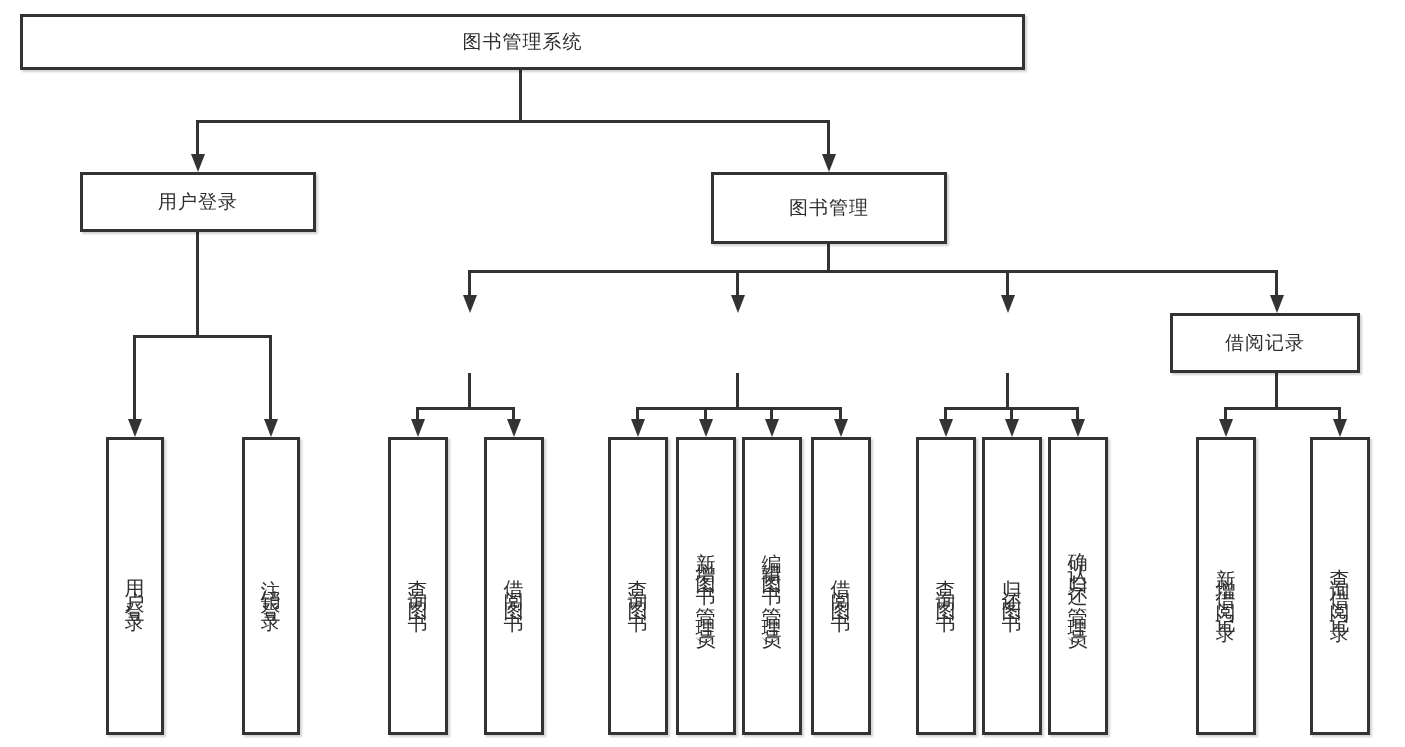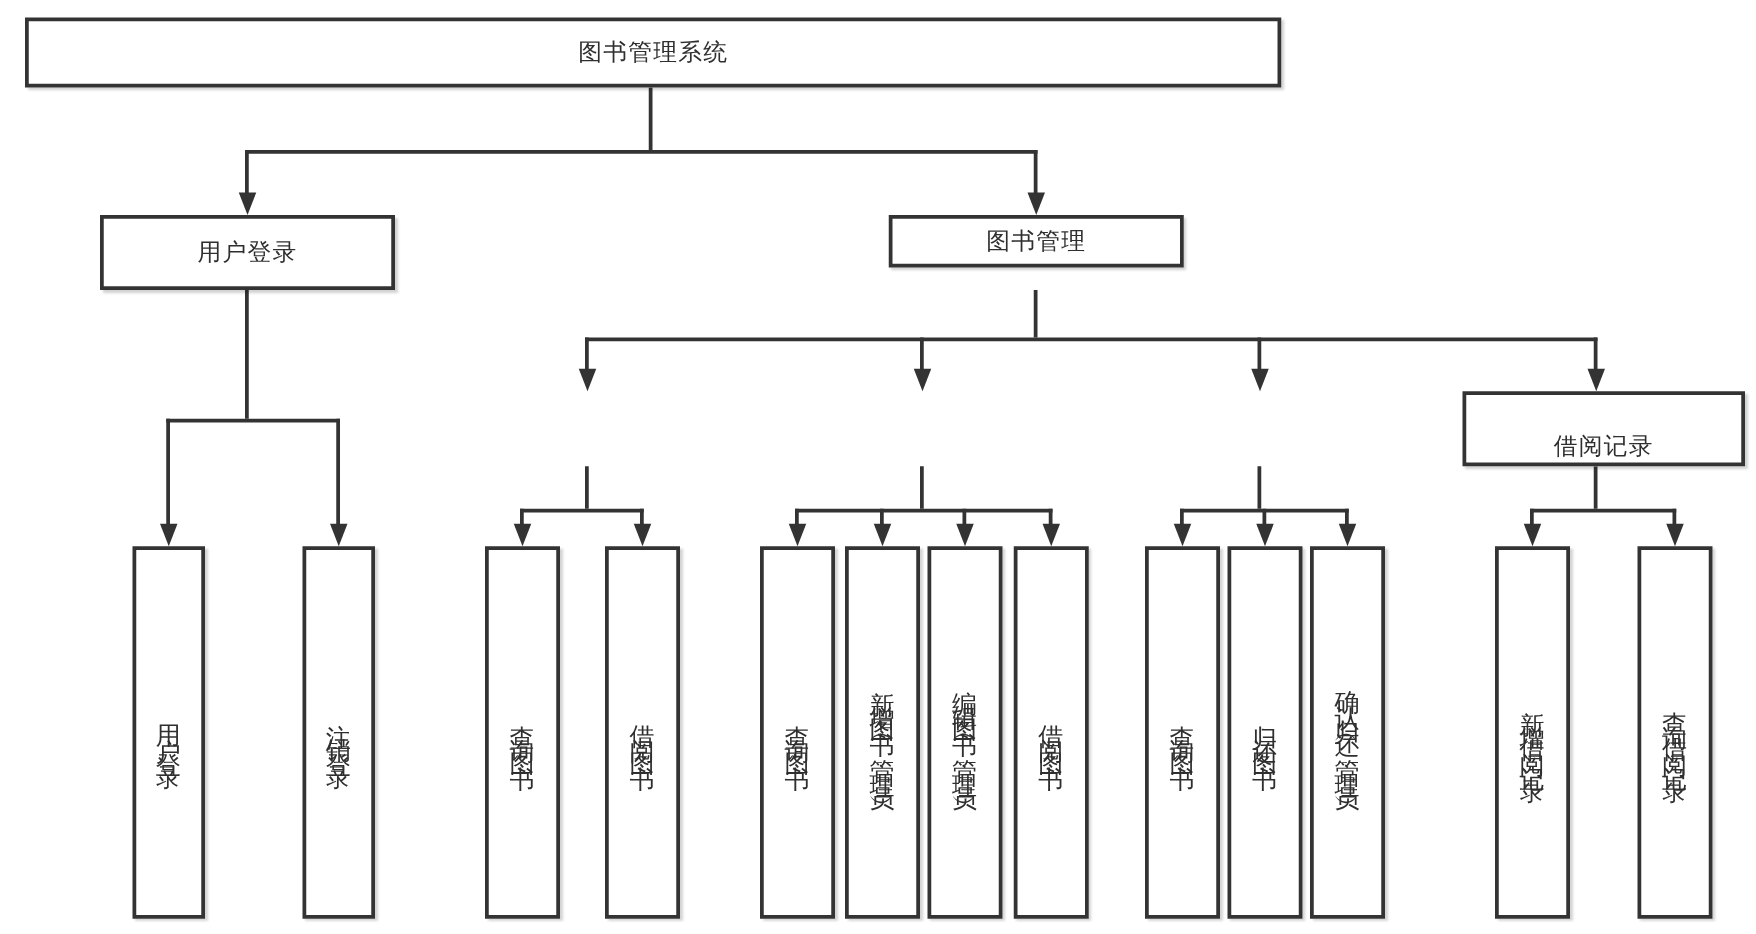--- a/index.html
+++ b/index.html
@@ -99,25 +99,25 @@
   <div class="ar" style="left:1219px;top:419px;"></div>
   <div class="ar" style="left:1333px;top:419px;"></div>
 
   <div class="box" style="left:20px;top:14px;width:1005px;height:56px;">
     <span class="hlabel">图书管理系统</span>
   </div>
 
   <div class="box" style="left:80px;top:172px;width:236px;height:60px;">
     <span class="hlabel">用户登录</span>
   </div>
-  <div class="box" style="left:711px;top:172px;width:236px;height:42px;">
+  <div class="box" style="left:711px;top:172px;width:236px;height:72px;">
     <span class="hlabel">图书管理</span>
   </div>
 
-  <div class="box" style="left:1170px;top:313px;width:226px;height:60px;align-items:flex-end;">
+  <div class="box" style="left:1170px;top:313px;width:190px;height:60px;">
     <span class="hlabel">借阅记录</span>
   </div>
 
   <div class="box leaf" style="left:106px;top:437px;width:58px;height:298px;">
     <span class="vlabel">用户登录</span>
   </div>
   <div class="box leaf" style="left:242px;top:437px;width:58px;height:298px;">
     <span class="vlabel">注销登录</span>
   </div>
 

